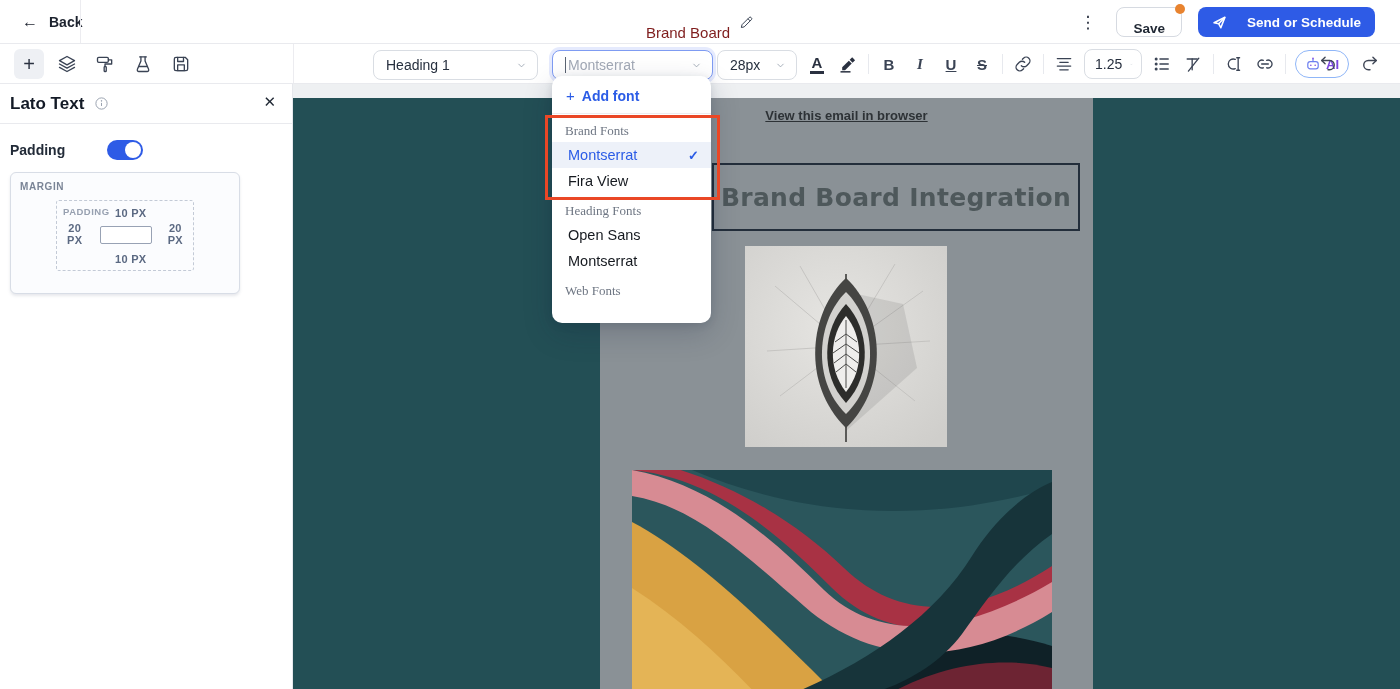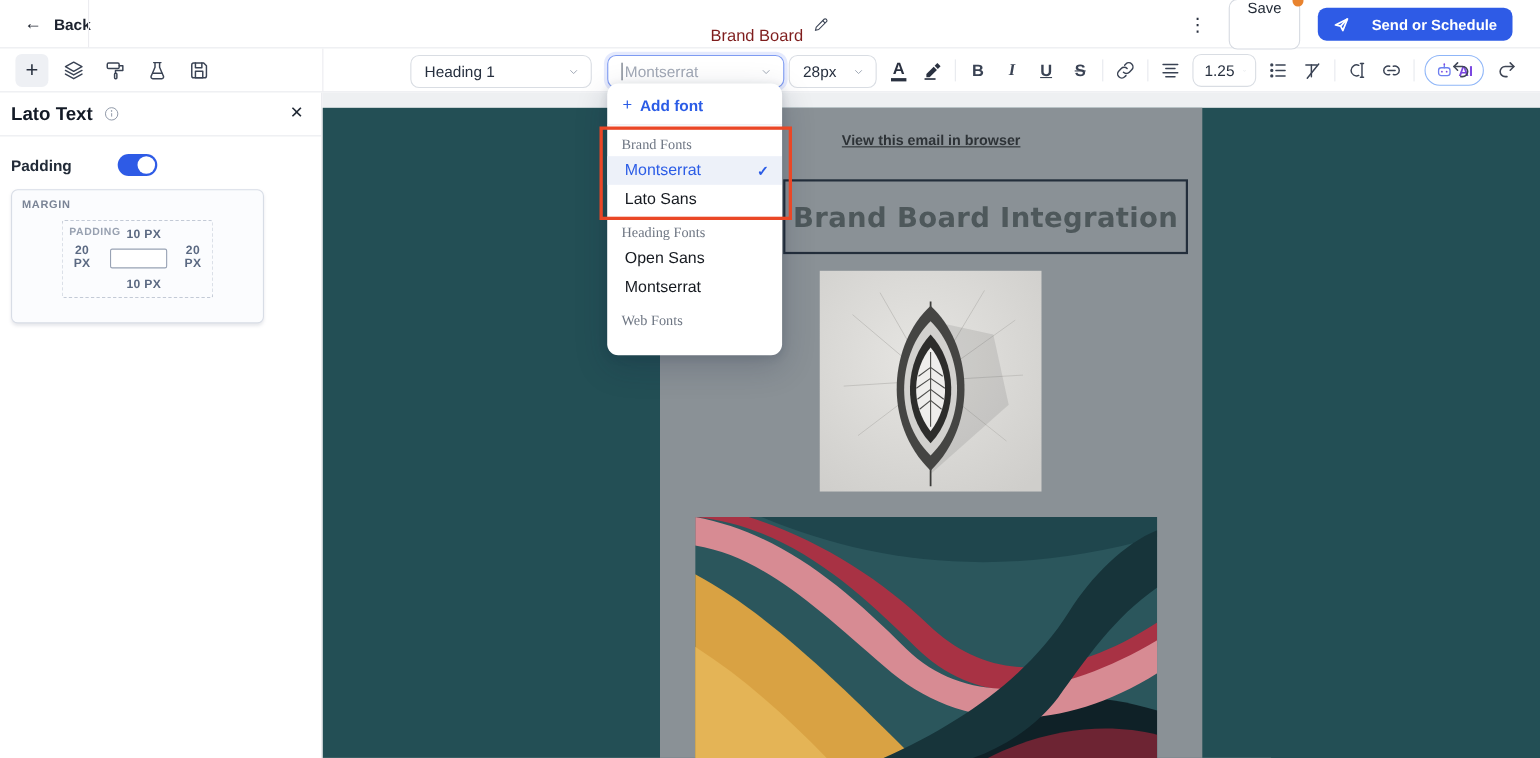--- a/index.html
+++ b/index.html
@@ -13,22 +13,22 @@
   .back-btn { position:absolute; left:22px; top:0; height:44px; display:flex; align-items:center; gap:11px;
     font-size:14px; font-weight:700; color:#1c222e; cursor:pointer; }
   .back-arrow { font-size:16px; font-weight:400; }
   .topbar-div { position:absolute; left:80px; top:0; height:43px; width:1px; background:#ececf0; }
   .title-wrap { position:absolute; left:50%; top:0; transform:translateX(-50%); height:44px;
     display:flex; align-items:center; gap:9px; }
   .doc-title { font-size:15px; font-weight:400; color:#7f1d1d;margin-top:20px; }
   .pencil { width:15px; height:15px; stroke:#3a4354; fill:none; stroke-width:1.6; cursor:pointer; }
   .topbar-right { position:absolute; right:25px; top:0; height:44px; display:flex; align-items:center; gap:16px; }
   .kebab { font-size:17px; color:#2a3140; letter-spacing:0; line-height:1; cursor:pointer; padding:0 4px; }
-  .save-btn { position:relative; height:46px; padding:0 16px; background:#fff; border:1px solid #d6dae1;
-    border-radius:8px; font-size:13.5px; font-weight:400; color:#1f2733; display:flex; align-items:flex-start; cursor:pointer; }
+  .save-btn { position:relative; height:30px; padding:0 16px; background:#fff; border:1px solid #d6dae1;
+    border-radius:8px; font-size:13.5px; font-weight:700; color:#1f2733; display:flex; align-items:flex-end; cursor:pointer; }
   .save-dot { position:absolute; top:-4px; right:-4px; width:10px; height:10px; border-radius:50%; background:#e8832f; }
   .send-btn { height:30px; padding:0 14px; background:#2e5be6; border:none; border-radius:8px; font-size:13.5px;
     font-weight:700; color:#fff; display:flex; align-items:center; gap:20px; cursor:pointer; }
   .send-icon { width:15px; height:15px; stroke:#fff; fill:none; stroke-width:1.7; stroke-linejoin:round; }
 
   
   .toolbar { position:absolute; left:0; top:44px; width:1400px; height:40px; background:#fff;
     border-bottom:1px solid #e9eaee; z-index:29; }
   .block-tools { position:absolute; left:14px; top:5px; display:flex; gap:8px; }
   .tool-cell { width:30px; height:30px; border-radius:6px; display:flex; align-items:center; justify-content:center;
@@ -85,21 +85,21 @@
   .pv-bot { position:absolute; left:58px; top:52px; }
   .pv-left { position:absolute; left:10px; top:21px; text-align:center; line-height:12px; }
   .pv-right { position:absolute; right:10px; top:21px; text-align:center; line-height:12px; }
   .pv-input { position:absolute; left:43px; top:25px; width:52px; height:18px; background:#fff;
     border:1px solid #98a2b4; border-radius:2px; cursor:text; }
 
   
   .canvas { position:absolute; left:293px; top:84px; width:1107px; height:605px; background:#eef0f2; overflow:hidden; }
   .email-bg { position:absolute; left:0; top:14px; width:1107px; height:591px; background:#234f55; }
   .email-col { position:absolute; left:307px; top:0; width:493px; height:591px; background:#8a9196; }
-  .view-link { padding-top:22px; text-align:center; font-size:13px; font-weight:700; color:#2d3236;
+  .view-link { padding-top:10px; text-align:center; font-size:13px; font-weight:700; color:#2d3236;
     text-decoration:underline; cursor:pointer; }
   .heading-block { position:absolute; left:112px; top:65px; width:368px; height:68px; border:2px solid #232e3b;
     display:flex; align-items:center; justify-content:center; cursor:pointer; }
   .heading-txt { font-family:"DejaVu Sans", sans-serif; font-size:25px; font-weight:800; color:#4e585b;
     letter-spacing:.3px; white-space:nowrap; }
   .img1 { position:absolute; left:145px; top:148px; width:202px; height:201px; cursor:pointer; }
   .img2 { position:absolute; left:32px; top:372px; width:420px; height:228px; cursor:pointer; }
 
   
   .font-dd { position:absolute; left:552px; top:76px; width:159px; height:247px; background:#fff; border-radius:10px;
@@ -403,21 +403,21 @@
       <span class="plus">+</span>
       <span>Add font</span>
     </div>
     <div class="dd-div"></div>
     <div class="dd-section">Brand Fonts</div>
     <div class="dd-item selected">
       <span>Montserrat</span>
       <span class="check">✓</span>
     </div>
     <div class="dd-item">
-      <span>Lato Sans</span>
+      <span>Fira View</span>
     </div>
     <div class="dd-section">Heading Fonts</div>
     <div class="dd-item">
       <span>Open Sans</span>
     </div>
     <div class="dd-item">
       <span>Montserrat</span>
     </div>
     <div class="dd-section">Web Fonts</div>
   </div>

